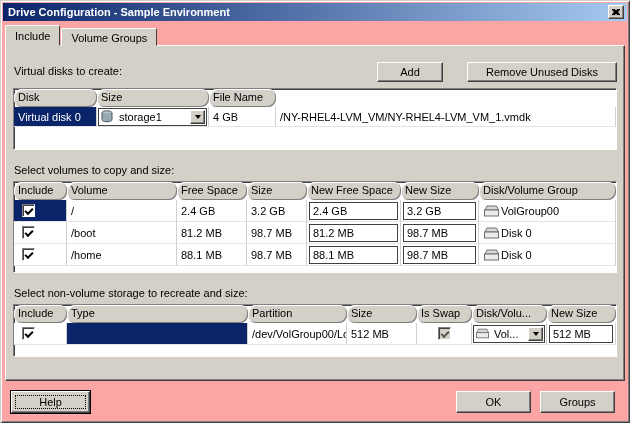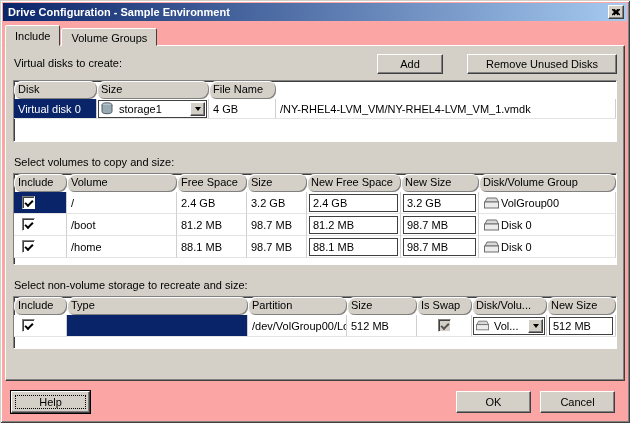--- a/index.html
+++ b/index.html
@@ -37,21 +37,21 @@
   }
   .tab.active { height:21px; padding-top:4px; z-index:4; margin-bottom:-1px; }
   .tab.inactive { top:1px; }
 
   
   .tab-page {
     position:absolute; top:45px; left:5px; width:620px; height:336px;
     background:#d4d0c8;
     border:1px solid; border-color:#fff #404040 #404040 #fff;
     box-shadow: inset -1px -1px 0 #808080;
-    padding:8px 7px 0;
+    padding:16px 7px 0;
   }
   .section-label { margin:0 0 5px 1px; }
 
   .section-head { display:flex; align-items:flex-end; justify-content:space-between; margin-bottom:6px; }
   .head-buttons { display:flex; gap:24px; }
 
   
   .btn {
     background:#d4d0c8; font-family:inherit; font-size:11px; color:#000;
     border:1px solid; border-color:#fff #404040 #404040 #fff;
@@ -314,16 +314,16 @@
       </div>
     </div>
 
   </div>
 
   <div class="footer-left">
     <button class="btn big btn-default" style="min-width:79px">Help</button>
   </div>
   <div class="footer-right">
     <button class="btn big">OK</button>
-    <button class="btn big">Cancel</button>
+    <button class="btn big">Groups</button>
   </div>
 
 </div>
 
 </body></html>

